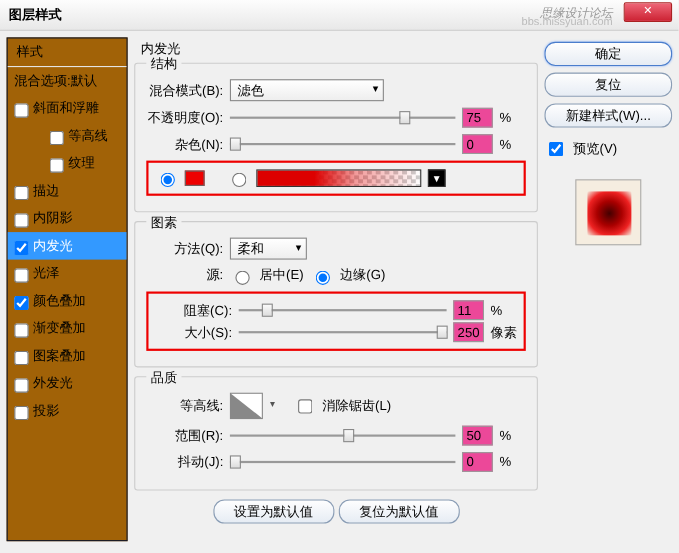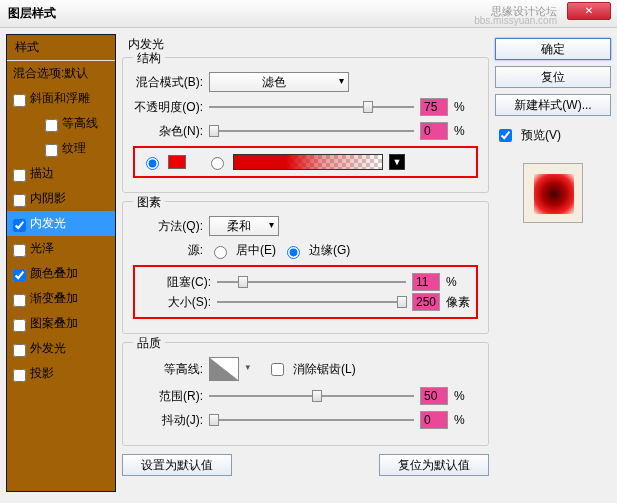--- a/index.html
+++ b/index.html
@@ -1,53 +1,53 @@
 <!DOCTYPE html>
 <html><head>
 <meta charset="utf-8">
 <style>
 * { box-sizing: border-box; font-family: "Microsoft YaHei", SimSun, sans-serif; font-size: 12px; }
 body { margin: 0; background: #f0f0f0; width: 617px; height: 503px; position: relative; overflow: hidden; }
 .titlebar { height: 28px; background: linear-gradient(#fdfdfd,#e8e8e8); border-bottom: 1px solid #ccc; display: flex; align-items: center; padding: 0 8px; position: relative; }
 .titlebar .title { font-weight: bold; }
-.watermark { position: absolute; right: 60px; top: 4px; color: #999; font-size: 11px; }
+.watermark { position: absolute; right: 60px; top: 4px; color: #999; font-size: 11px; font-style: italic; }
 .watermark2 { position: absolute; right: 60px; top: 15px; color: #bbb; font-size: 10px; }
 .closebtn { position: absolute; right: 6px; top: 2px; width: 44px; height: 18px; background: linear-gradient(#e67,#c23); border: 1px solid #a22; border-radius: 2px; color: #fff; text-align: center; line-height: 16px; font-size: 10px; }
 .main { display: flex; padding: 6px; gap: 6px; height: 470px; }
 .sidebar { width: 110px; border: 1px solid #0f172a; background: #a16207; }
 .sidebar .hdr { padding: 4px 8px; border-bottom: 1px solid #e4e4e4; }
 .sidebar .item { padding: 4px 6px; display: flex; align-items: flex-end; gap: 4px; }
 .sidebar .item.sel { background: #3399ff; color: #fff; }
 .sidebar .item.sub { padding-left: 38px; }
 .sidebar input[type=checkbox] { margin: 0; }
 .center { flex: 1; position: relative; }
 .fieldset { border: 1px solid #ccc; border-radius: 3px; margin: 4px 0 8px 0; padding: 8px 10px 10px 10px; position: relative; }
 .fieldset .legend { position: absolute; top: -8px; left: 10px; background: #f0f0f0; padding: 0 4px; }
 .row { display: flex; align-items: center; gap: 6px; margin: 6px 0; }
 .row .lbl { width: 70px; text-align: right; }
 .slider { flex: 1; height: 16px; position: relative; }
 .slider .track { position: absolute; top: 7px; left: 0; right: 0; height: 2px; background: #999; }
 .slider .thumb { position: absolute; top: 2px; width: 10px; height: 12px; background: linear-gradient(#fafafa,#ddd); border: 1px solid #888; }
 .numbox { width: 28px; height: 18px; border: 1px solid #999; background: #ec4899; text-align: left; padding: 1px 3px; }
 .unit { width: 24px; }
-.select { height: 20px; border: 1px solid #888; background: linear-gradient(#fff,#eee); padding: 1px 16px 1px 6px; position: relative; display: inline-block; min-width: 70px; text-align: center; }
+.select { height: 20px; border: 1px solid #888; background: linear-gradient(#fff,#eee); padding: 1px 16px 1px 6px; position: relative; display: inline-block; min-width: 70px; }
 .select::after { content: "▾"; position: absolute; right: 4px; top: 2px; font-size: 10px; }
 .redbox { border: 2px solid #e00; padding: 4px 6px; margin: 4px 0; }
 .swatch { width: 18px; height: 14px; border: 1px solid #666; display: inline-block; }
 .gradient { width: 150px; height: 16px; border: 1px solid #333; background: linear-gradient(to right, #d00 0%, #d00 35%, rgba(221,0,0,0.4) 60%, transparent 100%), repeating-conic-gradient(#ccc 0 25%, #fff 0 50%) 0 0/8px 8px; display: inline-block; vertical-align: middle; }
 .gradarrow { width: 16px; height: 16px; border: 1px solid #333; background: #000; color: #fff; text-align: center; line-height: 14px; display: inline-block; vertical-align: middle; font-size: 9px; }
 .contour { width: 30px; height: 24px; border: 1px solid #888; background: #fff; position: relative; display: inline-block; vertical-align: middle; }
 .contour::before { content:""; position:absolute; left:0; bottom:0; width:0; height:0; border-left: 28px solid #888; border-top: 22px solid transparent; }
 .contour::after { content:"▾"; position:absolute; right:-12px; top:4px; font-size:9px; color:#555; }
 .rightcol { width: 116px; display: flex; flex-direction: column; gap: 6px; align-items: stretch; padding-top: 4px; }
-.btn { height: 22px; border: 1px solid #8a9db5; background: linear-gradient(#fefefe,#e6ecf4); text-align: center; line-height: 20px; border-radius: 0; }
+.btn { height: 22px; border: 1px solid #8a9db5; background: linear-gradient(#fefefe,#e6ecf4); text-align: center; line-height: 20px; border-radius: 10px; }
 .btn.primary { border: 1px solid #4a7dcc; box-shadow: 0 0 2px #6aa0ff; }
 .preview { width: 60px; height: 60px; border: 1px solid #aaa; background: #f5ede0; margin: 6px auto; position: relative; }
 .preview .inner { position: absolute; top: 10px; left: 10px; width: 40px; height: 40px; background: radial-gradient(circle, #400 0%, #a00 40%, #e22 70%, #f5ede0 100%); }
-.bottombtns { display: flex; gap: 4px; justify-content: space-between; margin-top: 8px; }
+.bottombtns { display: flex; gap: 4px; justify-content: center; margin-top: 8px; }
 .bottombtns .btn { width: 110px; }
 .section-title { margin: 2px 0 2px 6px; }
 </style>
 </head>
 <body>
 
 <div class="titlebar">
   <span class="title">图层样式</span>
   <span class="watermark">思缘设计论坛</span>
   <span class="watermark2">bbs.missyuan.com</span>

